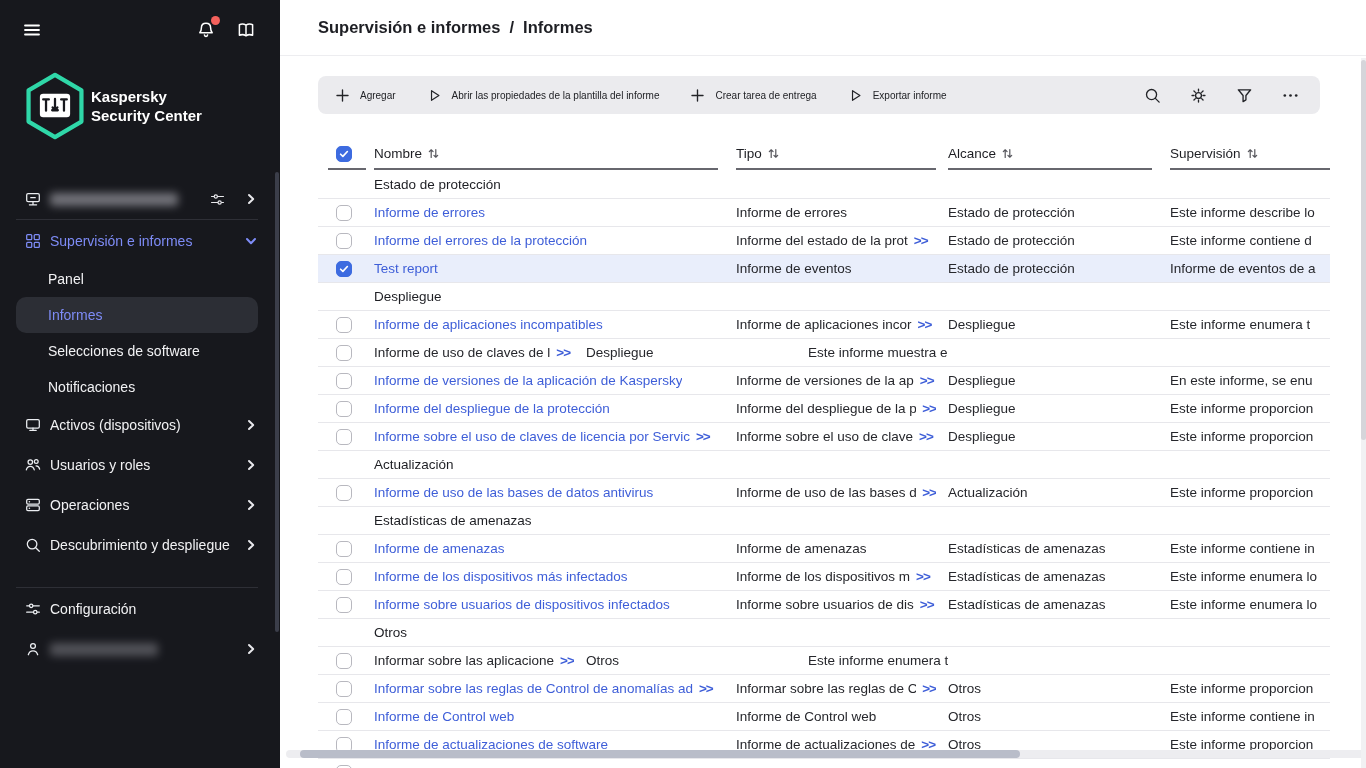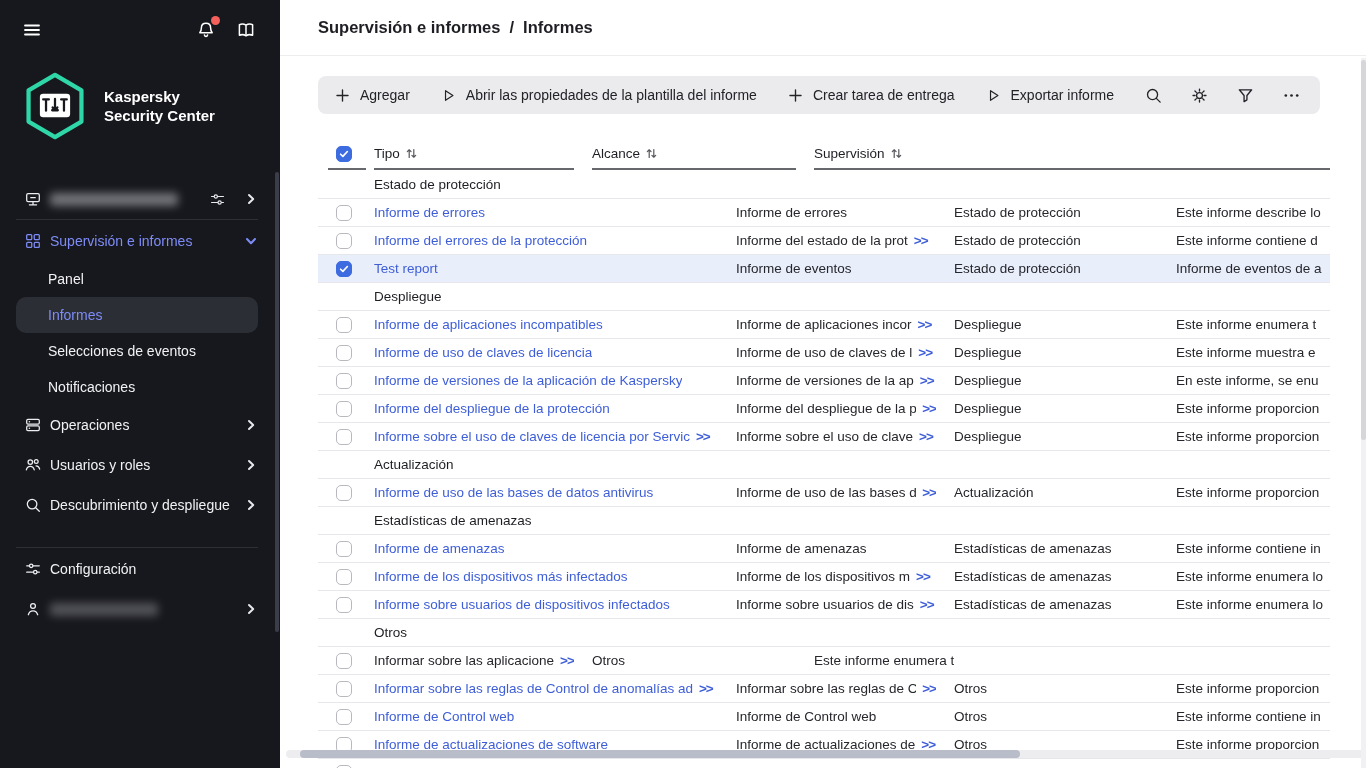--- a/index.html
+++ b/index.html
@@ -14,21 +14,21 @@
   
   .sidebar{width:280px;height:768px;background:var(--sidebar-bg);color:#f5f5f7;
     position:relative;flex-shrink:0;overflow:hidden}
   .side-top{display:flex;align-items:center;justify-content:space-between;
     padding:20px 24px 0 22px}
   .side-top .right{display:flex;align-items:center;gap:20px}
   .ibtn{position:relative;width:20px;height:20px;color:#fff;cursor:pointer}
   .ibtn svg{width:20px;height:20px;display:block}
   .ndot{position:absolute;top:-4px;right:-4px;width:9px;height:9px;border-radius:50%;
     background:var(--dot)}
-  .brand{display:flex;align-items:center;gap:18px;margin:32px 0 0 24px}
+  .brand{display:flex;align-items:center;gap:5px;margin:32px 0 0 24px}
   .brand svg{width:62px;height:68px;display:block}
   .brand-name{font-size:15px;font-weight:bold;line-height:19px;color:#fff}
 
   .nav{margin-top:39px}
   .nav-item{display:flex;align-items:center;height:40px;padding:0 22px 0 24px;
     gap:8px;font-size:14px;cursor:pointer;color:#f2f2f4;white-space:nowrap}
   .nav-item.sub{height:36px;margin:0 22px 0 16px;padding:0 10px 0 32px;border-radius:10px}
   .nav-item.accent{color:var(--accent)}
   .nav-item.selected{background:var(--pill);color:var(--accent)}
   .nav-icon{width:18px;height:18px;flex-shrink:0;color:#eceef2}
@@ -50,38 +50,38 @@
 
   
   .main{flex:1;position:relative;background:#fff;overflow:hidden}
   .pagehead{height:56px;display:flex;align-items:center;padding-left:38px;
     border-bottom:1px solid #ededf0}
   .crumb{font-size:16.5px;font-weight:bold;color:var(--dark)}
   .crumb-sep{margin:0 9px;font-weight:bold;color:var(--dark);font-size:16.5px}
 
   .toolbar{margin:20px 46px 0 38px;height:38px;background:var(--toolbar);
     border-radius:8px;display:flex;align-items:center;padding:0 20px 0 16px;gap:30px}
-  .tb-btn{display:flex;align-items:center;gap:9px;font-size:14px;color:#222327;
+  .tb-btn{display:flex;align-items:center;gap:9px;font-size:10px;color:#222327;
     background:none;border:none;font-family:inherit;cursor:pointer;white-space:nowrap}
   .tb-btn svg{width:17px;height:17px;display:block;flex-shrink:0}
   .tb-icons{margin-left:auto;display:flex;align-items:center;gap:27px}
   .tb-ic{width:19px;height:19px;color:#222327;cursor:pointer}
   .tb-ic svg{width:19px;height:19px;display:block}
 
   .table{margin:24px 36px 0 38px;width:1012px;font-size:13.5px;color:var(--cell)}
   .thead{display:flex;align-items:center;height:32px}
   .hcell{display:flex;align-items:center;gap:6px;height:100%;color:#1d1e23;
     border-bottom:2px solid #67676e;cursor:pointer;white-space:nowrap;overflow:hidden}
   .hcell .sort{flex-shrink:0}
   .hcell .sort svg{display:block}
   .hc-cb{width:56px;border-bottom:none;position:relative;cursor:default}
   .hc-cb::after{content:"";position:absolute;left:10px;bottom:0;width:38px;height:2px;
     background:#67676e}
   .c-name{width:344px;margin-right:18px}
-  .c-tipo{width:200px;margin-right:18px}
+  .c-tipo{width:200px;margin-right:12px}
   .c-alc{width:204px;margin-right:18px}
   .c-desc{flex:1}
   .cbx{width:16px;height:16px;margin-left:18px;border-radius:5px;
     border:1.5px solid #b8b8bf;background:#fff;cursor:pointer;flex-shrink:0;
     display:flex;align-items:center;justify-content:center}
   .cbx.on{background:var(--cbx);border-color:var(--cbx)}
   .cbx svg{width:12px;height:12px;display:block}
 
   .tbody .grouprow{display:flex;align-items:center;height:28px;padding-left:56px;
     color:#1d1e23;white-space:nowrap}
@@ -182,51 +182,65 @@
           </svg>
         </span>
       </div>
       <div class="nav-item sub">
         <span class="nav-label">Panel</span>
       </div>
       <div class="nav-item sub selected accent">
         <span class="nav-label">Informes</span>
       </div>
       <div class="nav-item sub">
-        <span class="nav-label">Selecciones de eventos</span>
+        <span class="nav-label">Selecciones de software</span>
       </div>
       <div class="nav-item sub">
         <span class="nav-label">Notificaciones</span>
+      </div>
+      <div class="nav-item">
+        <span class="nav-icon">
+          <svg viewBox="0 0 20 20" fill="none" stroke="currentColor" stroke-width="1.4" stroke-linecap="round" stroke-linejoin="round">
+            <rect x="3" y="4" width="14" height="9.5" rx="1.5"></rect>
+            <path d="M10 13.5V16M6.5 16h7"></path>
+          </svg>
+        </span>
+        <span class="nav-label">Activos (dispositivos)</span>
+        <span class="nav-chev">
+          <svg viewBox="0 0 14 14" fill="none" stroke="currentColor" stroke-width="2" stroke-linecap="round" stroke-linejoin="round">
+            <path d="M5 3l4.2 4L5 11"></path>
+          </svg>
+        </span>
+      </div>
+      <div class="nav-item">
+        <span class="nav-icon">
+          <svg viewBox="0 0 20 20" fill="none" stroke="currentColor" stroke-width="1.4" stroke-linecap="round" stroke-linejoin="round">
+            <circle cx="7" cy="6.8" r="2.5"></circle>
+            <path d="M2.6 15.5c.6-2.5 2.3-3.9 4.4-3.9s3.8 1.4 4.4 3.9"></path>
+            <circle cx="13.6" cy="6.2" r="2.1"></circle>
+            <path d="M13.4 11c2 .1 3.5 1.4 4 3.6"></path>
+          </svg>
+        </span>
+        <span class="nav-label">Usuarios y roles</span>
+        <span class="nav-chev">
+          <svg viewBox="0 0 14 14" fill="none" stroke="currentColor" stroke-width="2" stroke-linecap="round" stroke-linejoin="round">
+            <path d="M5 3l4.2 4L5 11"></path>
+          </svg>
+        </span>
       </div>
       <div class="nav-item">
         <span class="nav-icon">
           <svg viewBox="0 0 20 20" fill="none" stroke="currentColor" stroke-width="1.4" stroke-linecap="round" stroke-linejoin="round">
             <rect x="3" y="3.8" width="14" height="5.2" rx="1.4"></rect>
             <rect x="3" y="11" width="14" height="5.2" rx="1.4"></rect>
             <circle cx="6" cy="6.4" r=".9" fill="currentColor" stroke="none"></circle>
             <circle cx="6" cy="13.6" r=".9" fill="currentColor" stroke="none"></circle>
           </svg>
         </span>
         <span class="nav-label">Operaciones</span>
-        <span class="nav-chev">
-          <svg viewBox="0 0 14 14" fill="none" stroke="currentColor" stroke-width="2" stroke-linecap="round" stroke-linejoin="round">
-            <path d="M5 3l4.2 4L5 11"></path>
-          </svg>
-        </span>
-      </div>
-      <div class="nav-item">
-        <span class="nav-icon">
-          <svg viewBox="0 0 20 20" fill="none" stroke="currentColor" stroke-width="1.4" stroke-linecap="round" stroke-linejoin="round">
-            <circle cx="7" cy="6.8" r="2.5"></circle>
-            <path d="M2.6 15.5c.6-2.5 2.3-3.9 4.4-3.9s3.8 1.4 4.4 3.9"></path>
-            <circle cx="13.6" cy="6.2" r="2.1"></circle>
-            <path d="M13.4 11c2 .1 3.5 1.4 4 3.6"></path>
-          </svg>
-        </span>
-        <span class="nav-label">Usuarios y roles</span>
         <span class="nav-chev">
           <svg viewBox="0 0 14 14" fill="none" stroke="currentColor" stroke-width="2" stroke-linecap="round" stroke-linejoin="round">
             <path d="M5 3l4.2 4L5 11"></path>
           </svg>
         </span>
       </div>
       <div class="nav-item">
         <span class="nav-icon">
           <svg viewBox="0 0 20 20" fill="none" stroke="currentColor" stroke-width="1.4" stroke-linecap="round" stroke-linejoin="round">
             <circle cx="9" cy="9" r="5.3"></circle>
@@ -341,20 +355,29 @@
 
   <div class="table">
     <div class="thead" id="thead">
         <div class="hcell hc-cb">
           <div class="cbx on">
             <svg viewBox="0 0 16 16" fill="none" stroke="#fff" stroke-width="2.2" stroke-linecap="round" stroke-linejoin="round">
               <path d="M3.5 8.3l3 2.9 6-6.5"></path>
             </svg>
           </div>
         </div>
+        <div class="hcell c-name">
+          <span>Nombre</span>
+          <span class="sort">
+            <svg width="11" height="13" viewBox="0 0 11 13" fill="none" stroke="#55555b" stroke-width="1.2" stroke-linecap="round" stroke-linejoin="round">
+              <path d="M3.2 10.5V2.8M1.3 4.6l1.9-1.8 1.9 1.8"></path>
+              <path d="M7.8 2.5v7.7M5.9 8.4l1.9 1.8 1.9-1.8"></path>
+            </svg>
+          </span>
+        </div>
         <div class="hcell c-tipo">
           <span>Tipo</span>
           <span class="sort">
             <svg width="11" height="13" viewBox="0 0 11 13" fill="none" stroke="#55555b" stroke-width="1.2" stroke-linecap="round" stroke-linejoin="round">
               <path d="M3.2 10.5V2.8M1.3 4.6l1.9-1.8 1.9 1.8"></path>
               <path d="M7.8 2.5v7.7M5.9 8.4l1.9 1.8 1.9-1.8"></path>
             </svg>
           </span>
         </div>
         <div class="hcell c-alc">
@@ -453,23 +476,20 @@
           <div class="cell c-alc">
             <span class="t">Despliegue</span>
           </div>
           <div class="cell c-desc">
             <span class="t">Este informe enumera t</span>
           </div>
         </div>
         <div class="row">
           <div class="cell cb">
             <div class="cbx"></div>
-          </div>
-          <div class="cell c-name">
-            <a class="link" href="#">Informe de uso de claves de licencia</a>
           </div>
           <div class="cell c-tipo">
             <span class="t">Informe de uso de claves de l</span>
             <span class="more">&gt;&gt;</span>
           </div>
           <div class="cell c-alc">
             <span class="t">Despliegue</span>
           </div>
           <div class="cell c-desc">
             <span class="t">Este informe muestra e</span>

